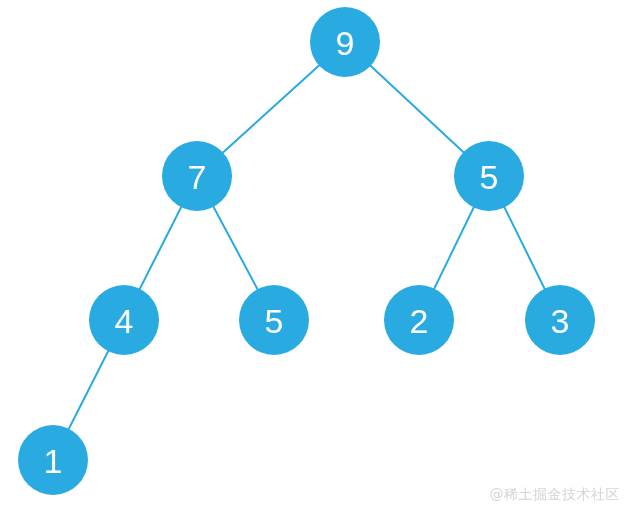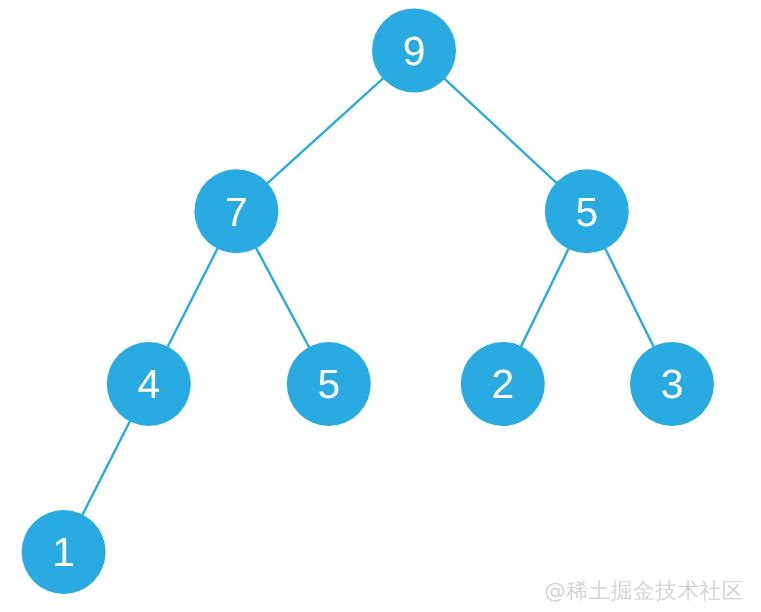--- a/index.html
+++ b/index.html
@@ -37,21 +37,21 @@
     fill: #ffffff;
     text-anchor: middle;
     dominant-baseline: central;
     user-select: none;
   }
   #watermark {
     position: absolute;
     right: 14px;
     bottom: 6px;
     font-family: "DejaVu Sans", sans-serif;
-    font-size: 18px;
+    font-size: 14px;
     color: #d4d4d4;
     letter-spacing: 0.5px;
     white-space: nowrap;
   }
 </style>
 </head>
 <body>
 
 <div id="canvas" style="background: rgb(255, 255, 255);">
 

